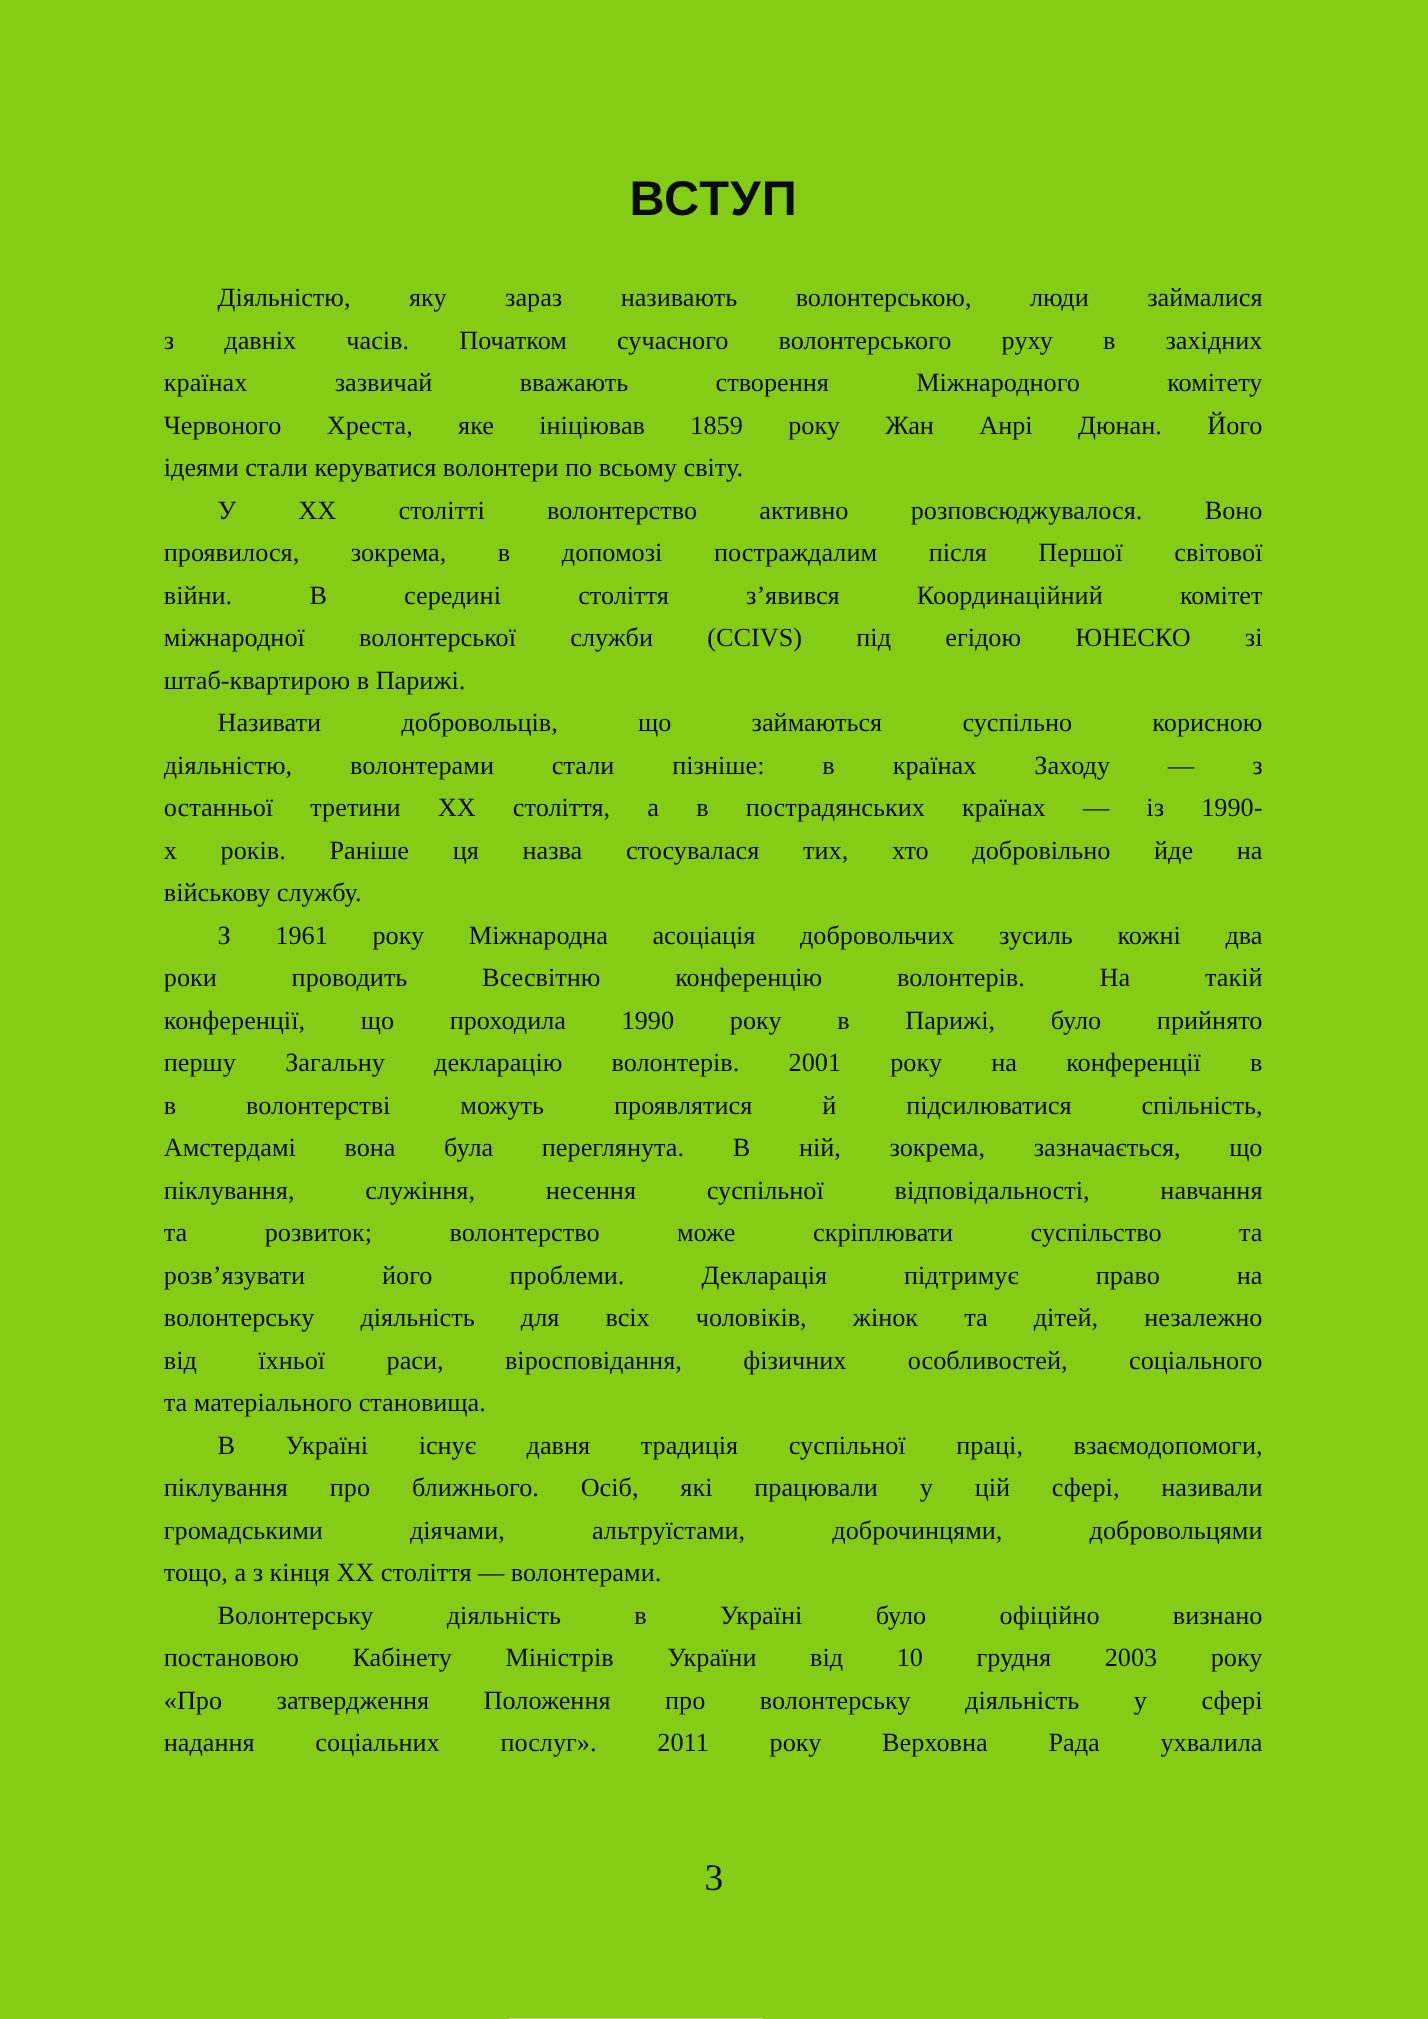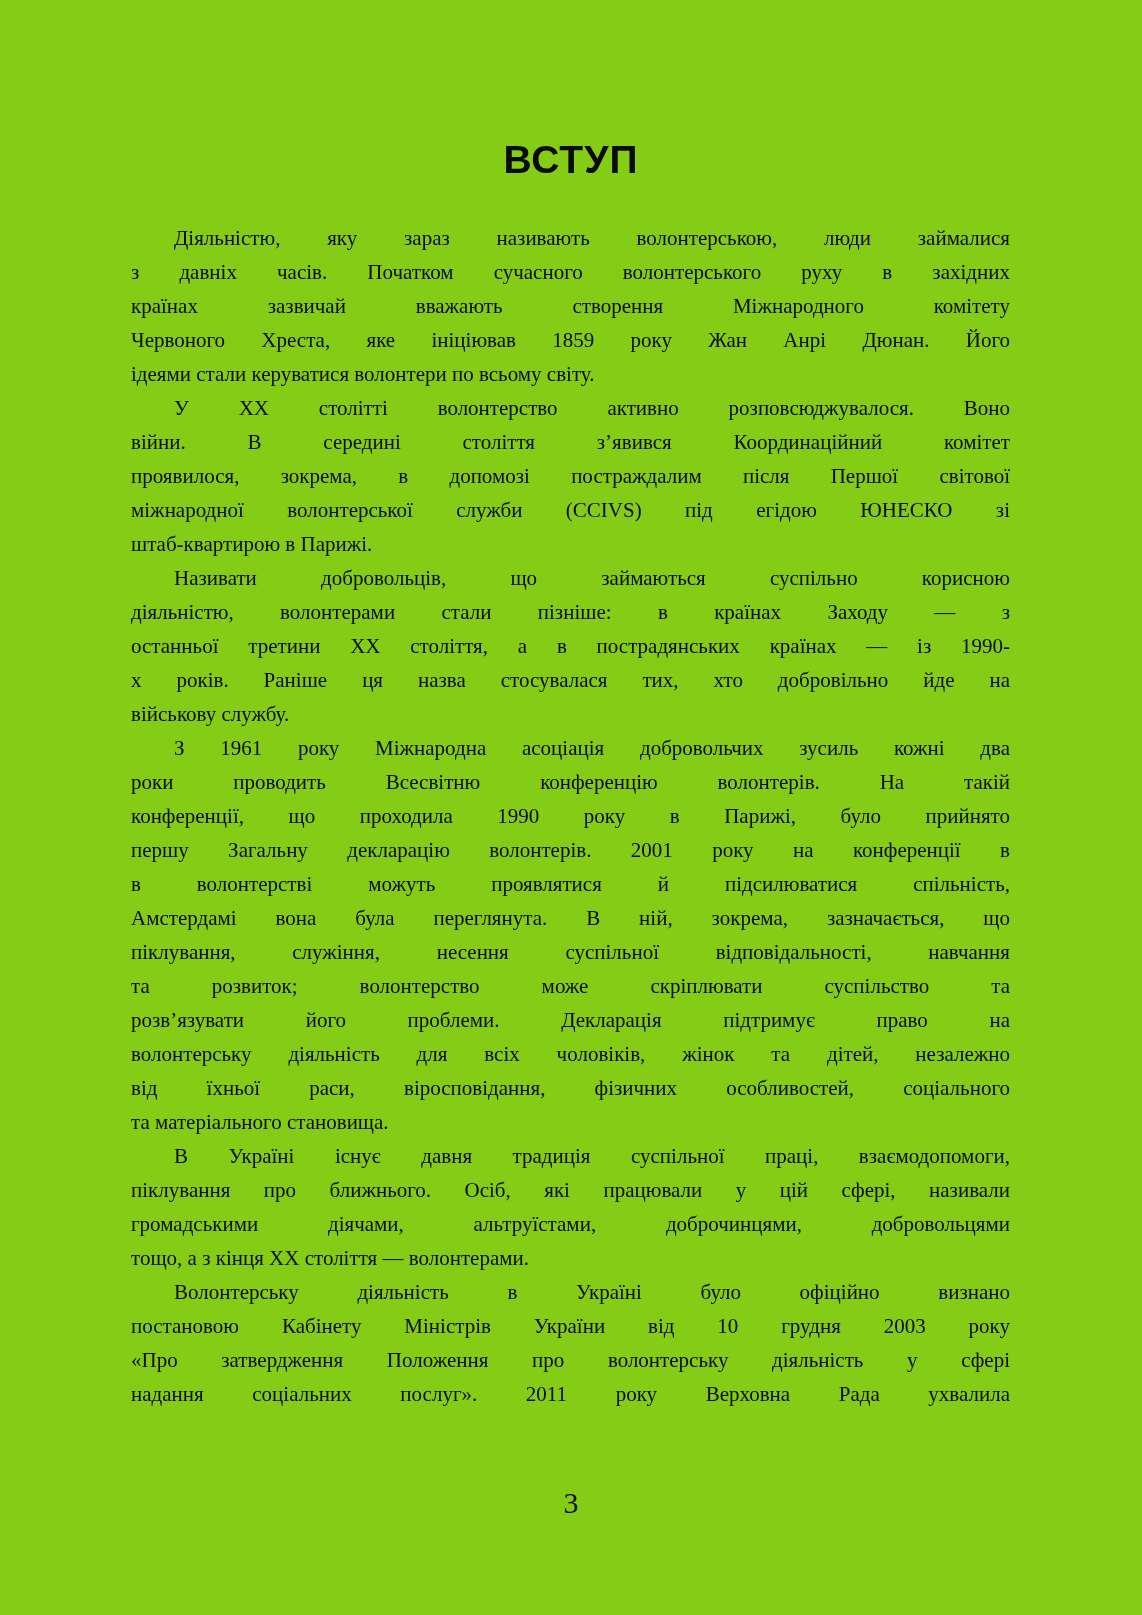--- a/index.html
+++ b/index.html
@@ -77,22 +77,22 @@
   <div class="text-block">
       <div class="paragraph">
         <div class="line first">Діяльністю, яку зараз називають волонтерською, люди займалися</div>
         <div class="line">з давніх часів. Початком сучасного волонтерського руху в західних</div>
         <div class="line">країнах зазвичай вважають створення Міжнародного комітету</div>
         <div class="line">Червоного Хреста, яке ініціював 1859 року Жан Анрі Дюнан. Його</div>
         <div class="line last">ідеями стали керуватися волонтери по всьому світу.</div>
       </div>
       <div class="paragraph">
         <div class="line first">У XX столітті волонтерство активно розповсюджувалося. Воно</div>
+        <div class="line">проявилося, зокрема, в допомозі постраждалим після Першої світової</div>
         <div class="line">війни. В середині століття з’явився Координаційний комітет</div>
-        <div class="line">проявилося, зокрема, в допомозі постраждалим після Першої світової</div>
         <div class="line">міжнародної волонтерської служби (CCIVS) під егідою ЮНЕСКО зі</div>
         <div class="line last">штаб-квартирою в Парижі.</div>
       </div>
       <div class="paragraph">
         <div class="line first">Називати добровольців, що займаються суспільно корисною</div>
         <div class="line">діяльністю, волонтерами стали пізніше: в країнах Заходу — з</div>
         <div class="line">останньої третини XX століття, а в пострадянських країнах — із 1990-</div>
         <div class="line">х років. Раніше ця назва стосувалася тих, хто добровільно йде на</div>
         <div class="line last">військову службу.</div>
       </div>

